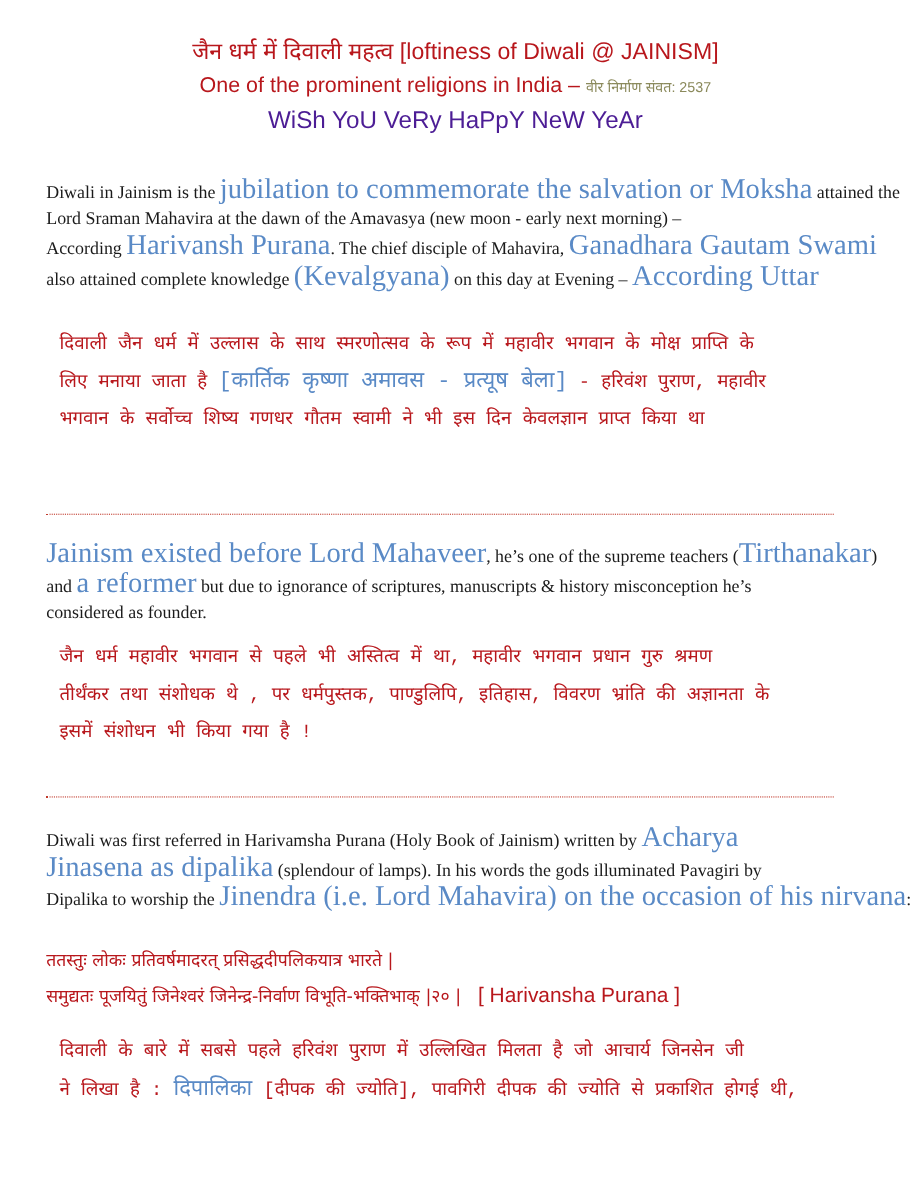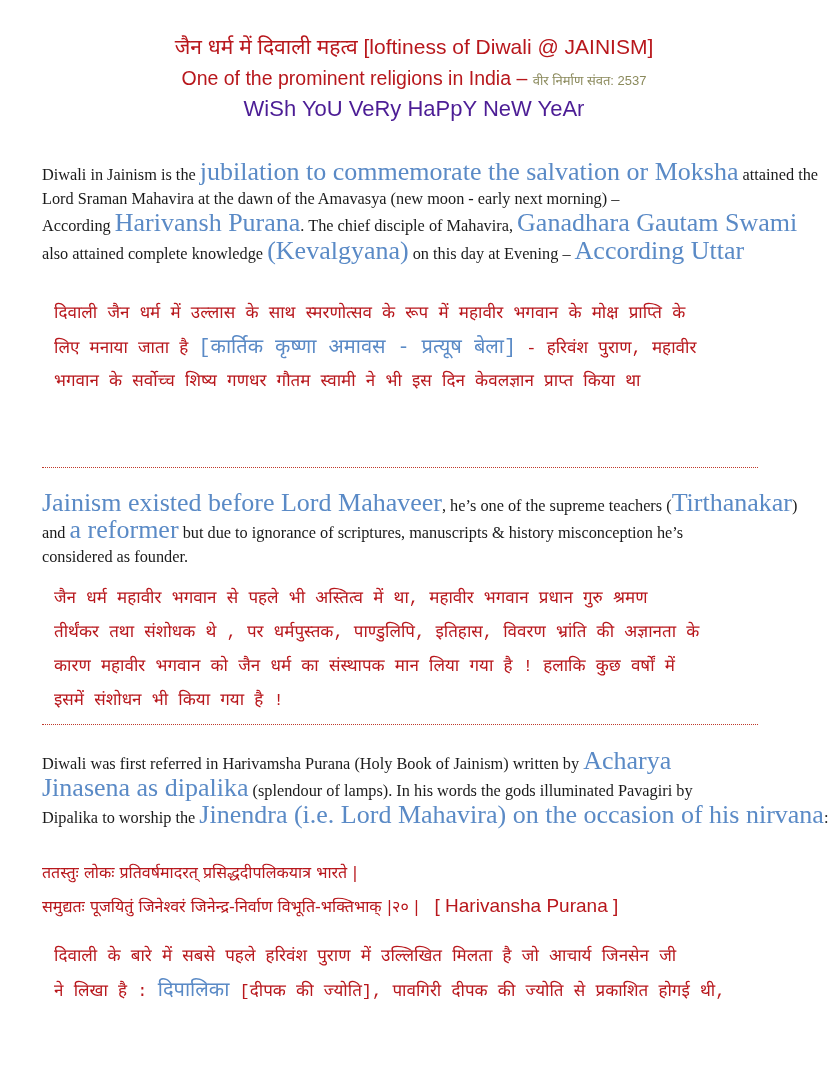--- a/index.html
+++ b/index.html
@@ -49,21 +49,20 @@
 
   <div class="en" style="top:491px;">
     <span class="line"><span class="hl">Jainism existed before Lord Mahaveer</span><span>, he’s one of the supreme teachers (</span><span class="hl">Tirthanakar</span><span>)</span></span>
     <span class="line"><span>and </span><span class="hl">a reformer</span><span> but due to ignorance of scriptures, manuscripts &amp; history misconception he’s</span></span>
     <span class="line">considered as founder.</span>
   </div>
 
   <div class="hi" style="top:582px;">
     <span class="line">जैन धर्म महावीर भगवान से पहले भी अस्तित्व में था, महावीर भगवान प्रधान गुरु श्रमण</span>
     <span class="line">तीर्थंकर तथा संशोधक थे , पर धर्मपुस्तक, पाण्डुलिपि, इतिहास, विवरण भ्रांति की अज्ञानता के</span>
-    <span class="line">कारण महावीर भगवान को जैन धर्म का संस्थापक मान लिया गया है ! हलाकि कुछ वर्षों में</span>
     <span class="line">इसमें संशोधन भी किया गया है !</span>
   </div>
 
   <div class="divider" style="top:724px;"></div>
 
   <div class="en" style="top:749px;">
     <span class="line"><span>Diwali was first referred in Harivamsha Purana (Holy Book of Jainism) written by </span><span class="hl">Acharya</span></span>
     <span class="line"><span class="hl">Jinasena as dipalika</span><span> (splendour of lamps). In his words the gods illuminated Pavagiri by</span></span>
     <span class="line"><span>Dipalika to worship the </span><span class="hl">Jinendra (i.e. Lord Mahavira) on the occasion of his nirvana</span><span>:</span></span>
   </div>

